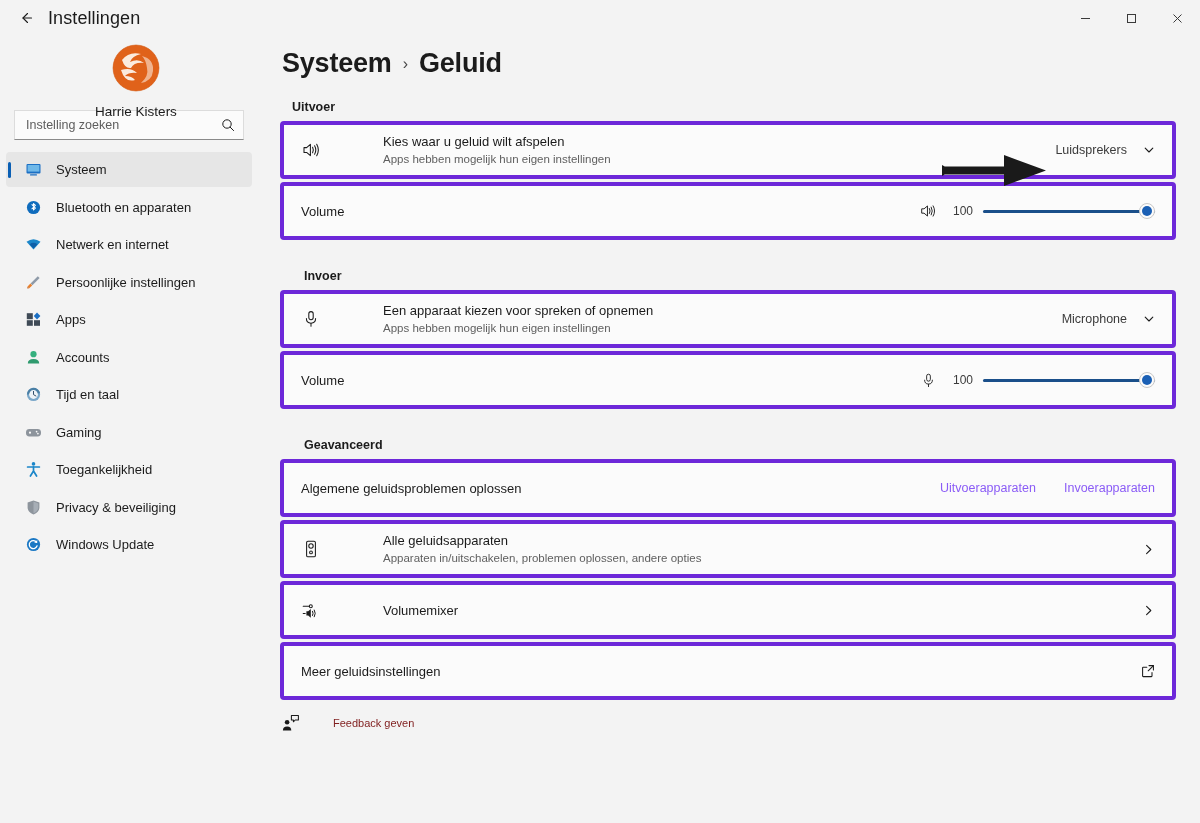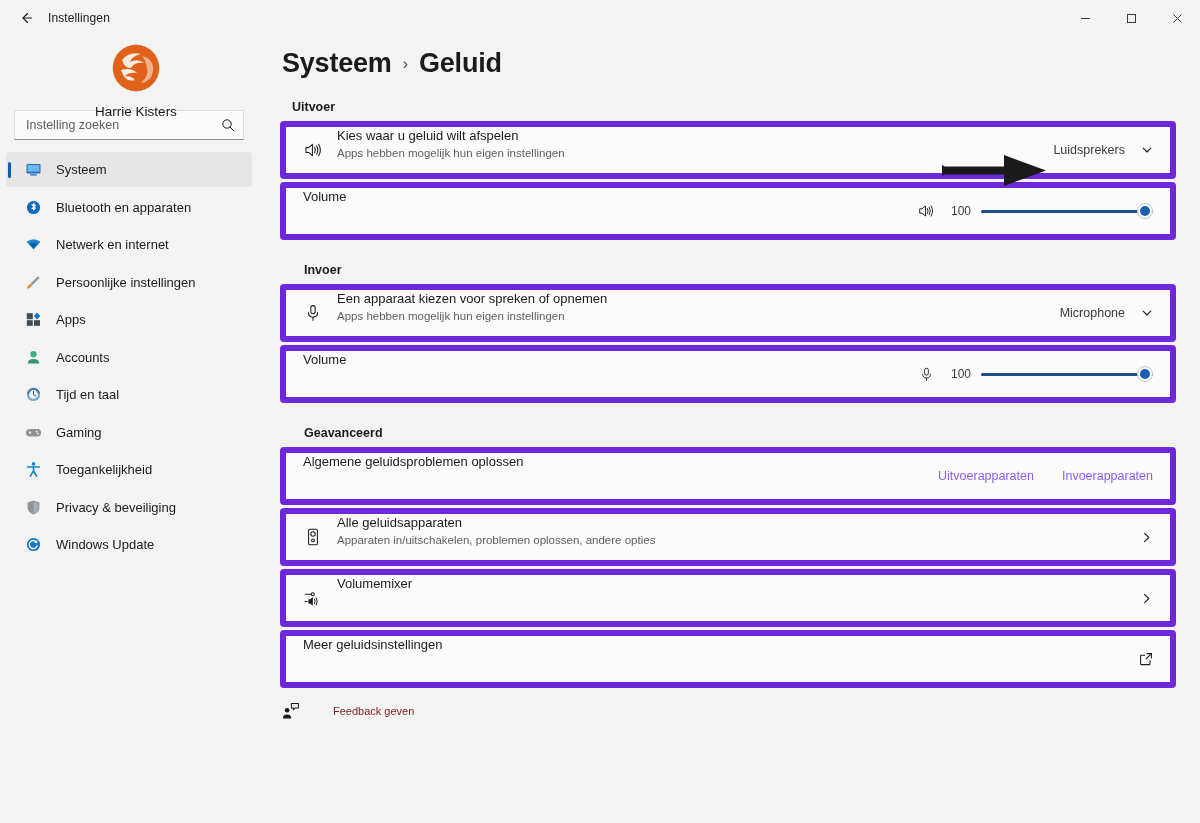--- a/index.html
+++ b/index.html
@@ -13,21 +13,21 @@
   .window { position: relative; width: 1200px; height: 823px; background: #f3f3f3; display: flex; flex-direction: column; }
 
   
   .titlebar { height: 36px; flex: 0 0 36px; display: flex; align-items: center; background: #f3f3f3; }
   .back-btn {
     width: 36px; height: 30px; margin-left: 8px;
     display: flex; align-items: center; justify-content: center;
     border-radius: 4px; color: #1b1b1b;
   }
   .back-btn svg { display: block; }
-  .titlebar-title { font-size: 12px; color: #1b1b1b; margin-left: 4px; letter-spacing: .1px; }
+  .titlebar-title { font-size: 18px; color: #1b1b1b; margin-left: 4px; letter-spacing: .1px; }
   .titlebar-spacer { flex: 1; }
   .wc-group { display: flex; height: 36px; }
   .wc { width: 46px; height: 36px; display: flex; align-items: center; justify-content: center; color: #3a3a3a; }
   .wc svg { display: block; }
 
   
   .body { flex: 1; display: flex; min-height: 0; }
 
   
   .sidebar { width: 258px; flex: 0 0 258px; background: #f3f3f3; position: relative; }
@@ -64,26 +64,26 @@
   .navicon svg { display: block; }
 
   
   .main { flex: 1; min-width: 0; padding: 0 24px 0 22px; overflow: hidden; position: relative; }
   .breadcrumb { display: flex; align-items: baseline; gap: 11px; padding: 12px 0 0 2px; height: 56px; }
   .bc-root { font-size: 27px; font-weight: 600; color: #1b1b1b; letter-spacing: -.2px; }
   .bc-sep { font-size: 16px; color: #4a4a4a; position: relative; top: -3px; }
   .bc-current { font-size: 27px; font-weight: 600; color: #1b1b1b; letter-spacing: -.2px; }
 
   .section-head { font-size: 12.5px; font-weight: 700; color: #1b1b1b; margin: 8px 0 7px 12px; }
-  .section-head.sp { margin-top: 23px; padding-left: 12px; }
+  .section-head.sp { margin-top: 29px; padding-left: 12px; }
 
   .card {
-    background: #fbfbfb; border: 6px solid #6d28d9; border-radius: 4px;
-    margin-bottom: 3px; display: flex; 
-    padding: 0 17px 0 17px; min-height: 58px; position: relative;
+    background: #fbfbfb; border: 4px solid #6d28d9; border-radius: 4px;
+    margin-bottom: 3px; display: flex; align-items: center;
+    padding: 0 17px 0 17px; min-height: 58px; position: relative; gap: 48px;
   }
   .card-icon { width: 34px; flex: 0 0 34px; display: flex; align-items: center; justify-content: flex-start; color: #1b1b1b; }
   .card-icon svg { display: block; }
   .card-text { flex: 1; min-width: 0; }
   .card-title { font-size: 13px; color: #1b1b1b; line-height: 17px; }
   .card-sub { font-size: 11.5px; color: #5f5f5f; line-height: 16px; margin-top: 1px; }
   .card-right { display: flex; align-items: center; gap: 10px; flex: 0 0 auto; }
 
   .dropdown-value { font-size: 12.5px; color: #3b3b3b; }
   .chev { color: #1b1b1b; display: flex; align-items: center; margin-left: 6px; }

